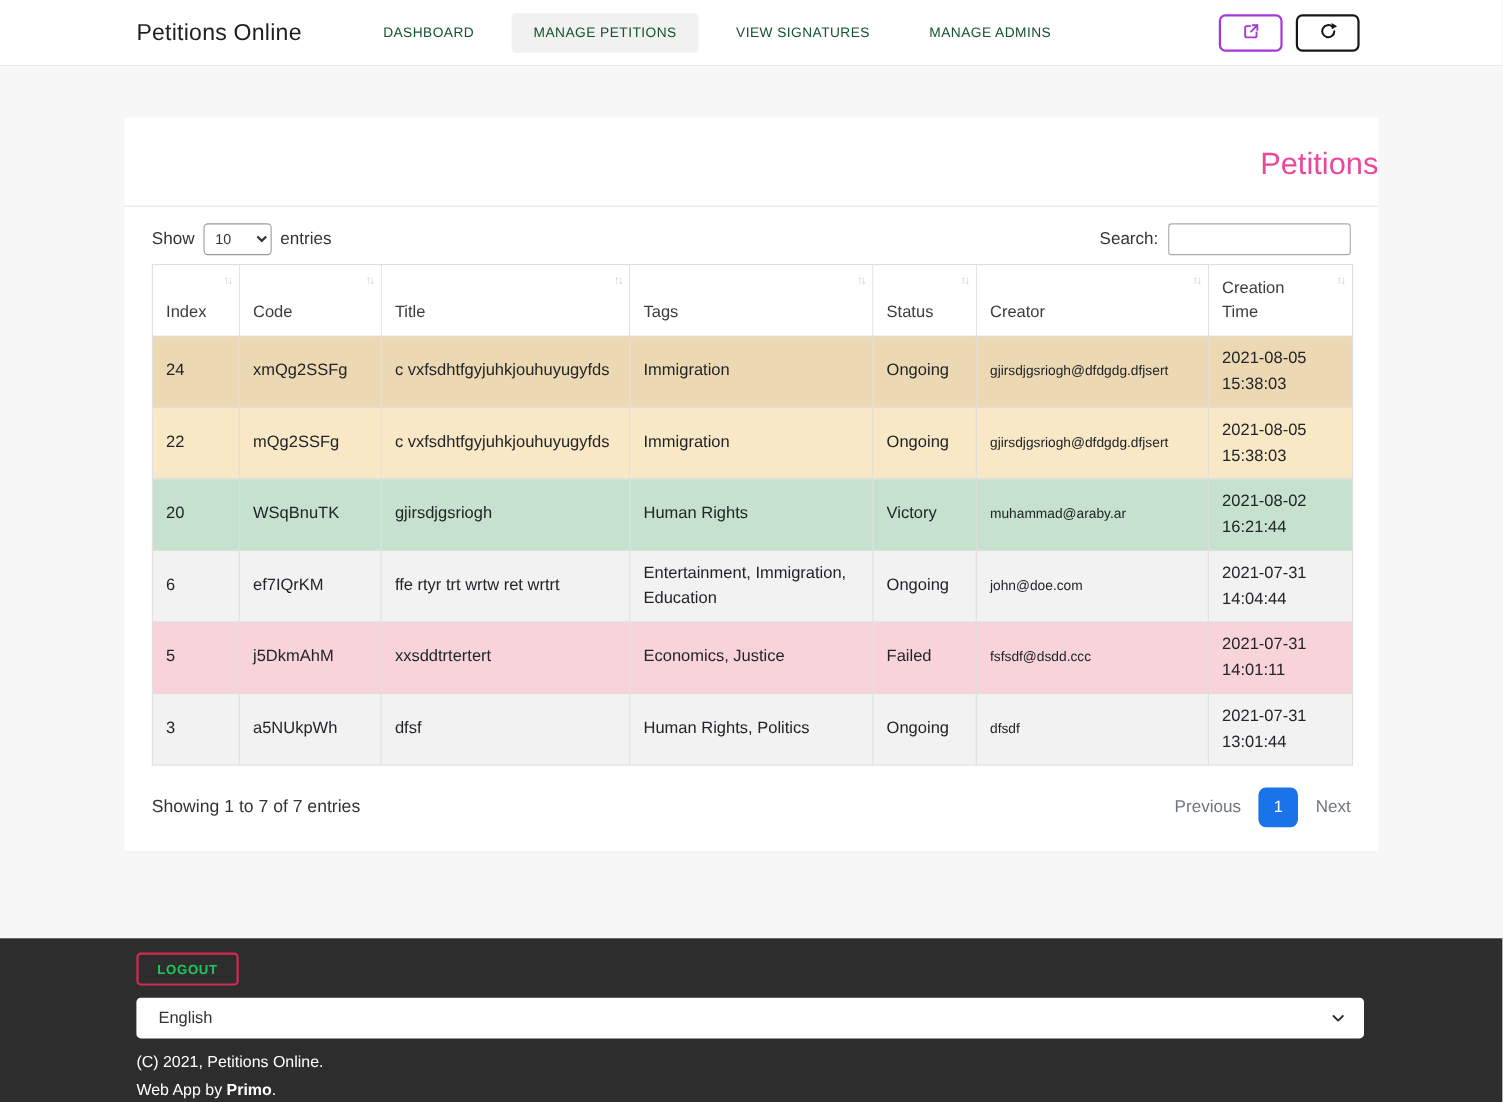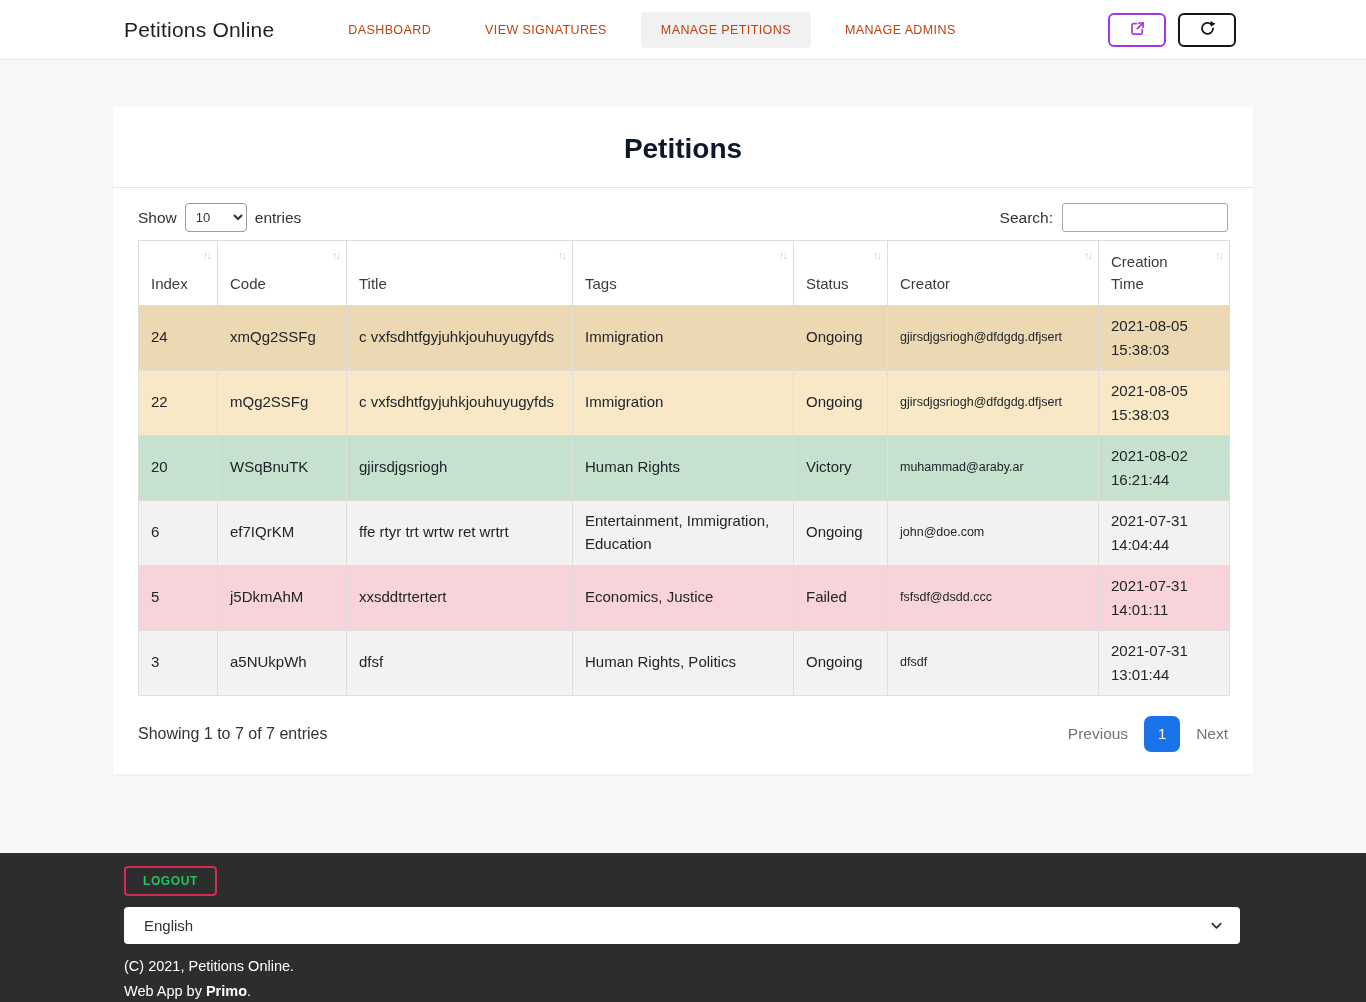--- a/index.html
+++ b/index.html
@@ -8,38 +8,38 @@
 
   
   .topbar {
     display:flex; align-items:center; height:60px; background:#ffffff;
     border-bottom:1px solid #e7e7e7; padding:0 130px 0 124px;
   }
   .brand { font-size:21px; font-weight:500; color:#1f1f1f; letter-spacing:.2px; }
   .nav { display:flex; align-items:center; margin-left:54px; gap:14px; }
   .nav-link {
     display:inline-block; padding:11px 20px; font-size:12.5px; font-weight:500;
-    letter-spacing:.4px; color:#c2410c; text-decoration:none; border-radius:4px;
+    letter-spacing:.4px; color:#14532d; text-decoration:none; border-radius:4px;
     cursor:pointer; white-space:nowrap;
   }
   .nav-link.active { background:#f1f1f1; }
   .topbar-actions { margin-left:auto; display:flex; gap:12px; }
   .icon-btn {
     width:58px; height:34px; display:flex; align-items:center; justify-content:center;
     background:#ffffff; border-radius:6px; cursor:pointer;
   }
   .icon-btn.purple { border:2px solid #a437db; }
   .icon-btn.dark   { border:2px solid #161616; }
 
   
   .card {
     width:1140px; margin:47px auto 0 auto; background:#ffffff;
     box-shadow:0 1px 2px rgba(0,0,0,.04); padding-bottom:22px;
   }
-  .card-title { text-align:center; font-size:28px; font-weight:700; color:#0f172a; padding:26px 0 22px; }
+  .card-title { text-align:right; font-size:28px; font-weight:400; color:#ec4899; padding:26px 0 22px; }
   .title-divider { border:none; border-top:1px solid #e5e5e5; }
   .card-inner { padding:0 25px; }
 
   .controls-row { display:flex; align-items:center; justify-content:space-between; margin:15px 0 8px; }
   .show-group, .search-group { display:flex; align-items:center; font-size:15.5px; color:#333; }
   .page-size-select {
     margin:0 8px; width:62px; height:29px; border:1px solid #9c9c9c; border-radius:4px;
     font-size:13px; color:#333; padding-left:6px; background:#fff;
     font-family:"Liberation Sans", sans-serif;
   }
@@ -101,22 +101,22 @@
 </style>
 </head>
 <body>
 
 <div class="page">
 
   <header class="topbar">
     <div class="brand">Petitions Online</div>
     <nav class="nav">
       <a class="nav-link">DASHBOARD</a>
+      <a class="nav-link active">MANAGE PETITIONS</a>
       <a class="nav-link">VIEW SIGNATURES</a>
-      <a class="nav-link active">MANAGE PETITIONS</a>
       <a class="nav-link">MANAGE ADMINS</a>
     </nav>
     <div class="topbar-actions">
       <button class="icon-btn purple">
         <span>
           <svg width="17" height="17" viewBox="0 0 16 16" fill="none" stroke="#a437db" stroke-width="1.6" stroke-linecap="round" stroke-linejoin="round">
             <path d="M7 3.5 H4.2 C3.3 3.5 2.8 4 2.8 4.9 V11.8 C2.8 12.7 3.3 13.2 4.2 13.2 H11.1 C12 13.2 12.5 12.7 12.5 11.8 V9"></path>
             <path d="M9.2 2.8 H13.2 V6.8"></path>
             <path d="M13.2 2.8 L7.8 8.2"></path>
           </svg>

